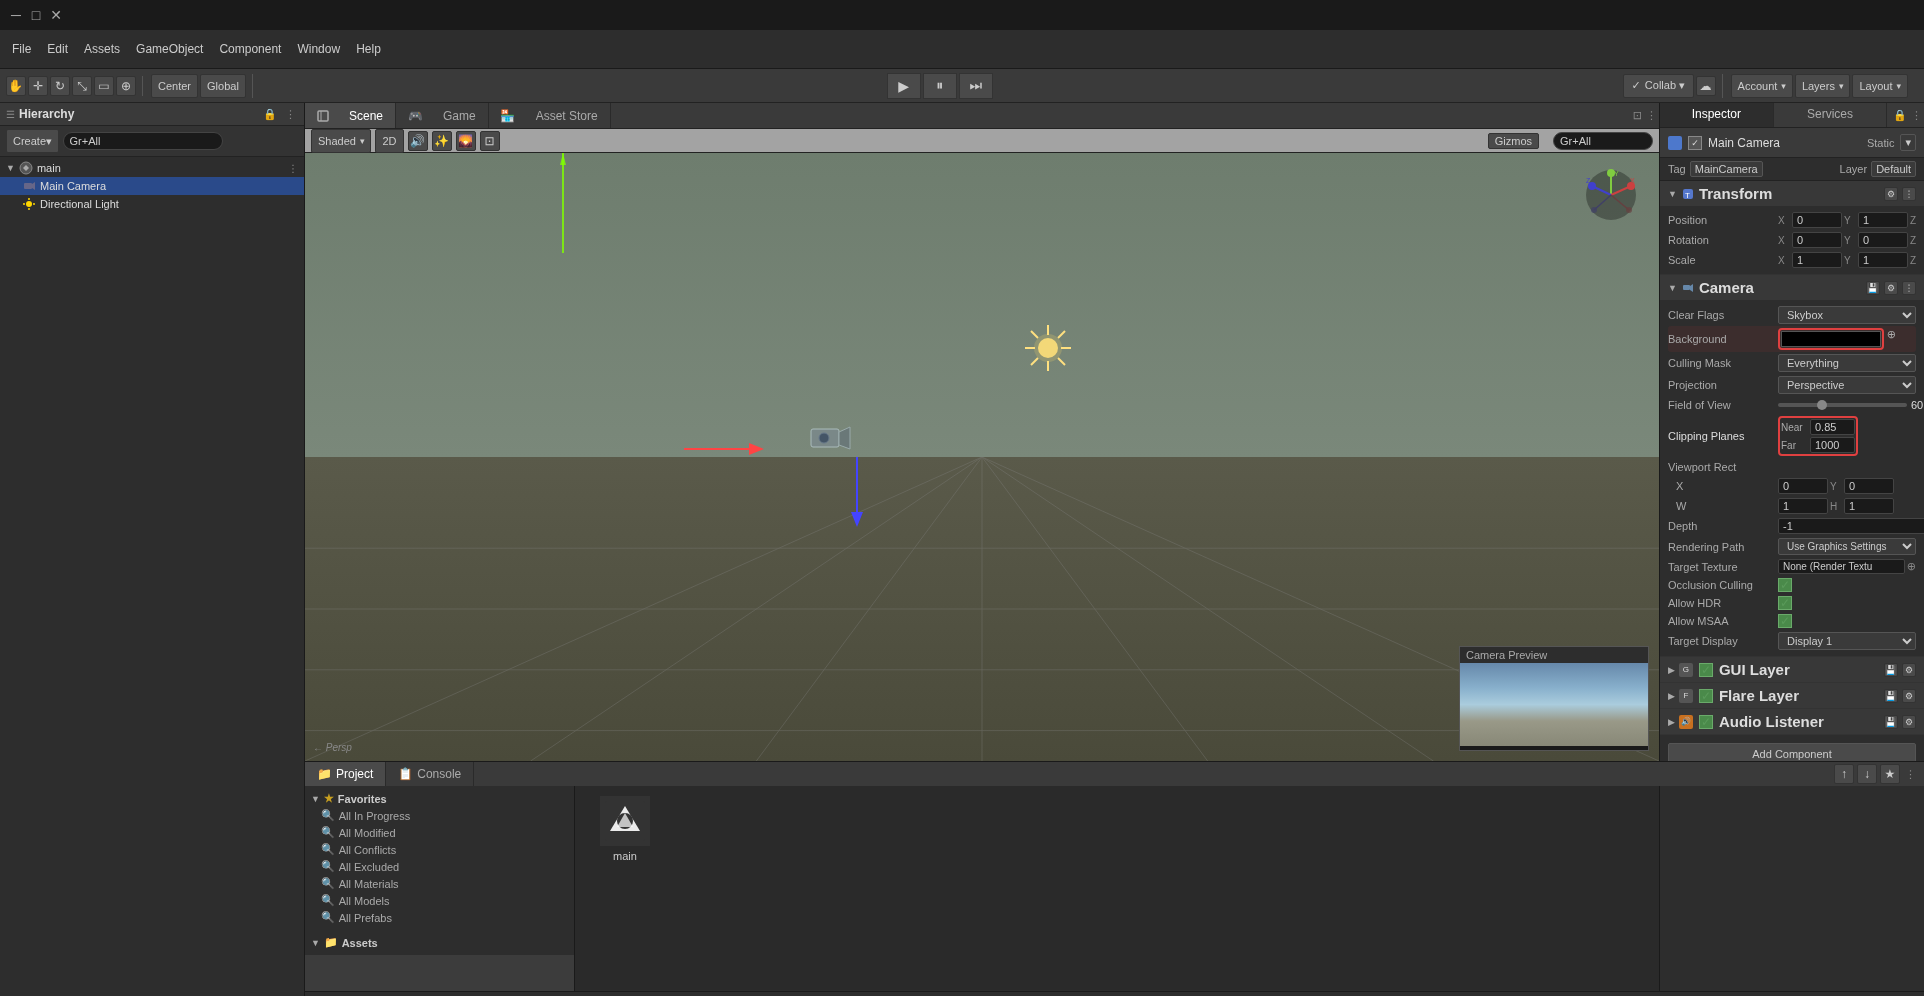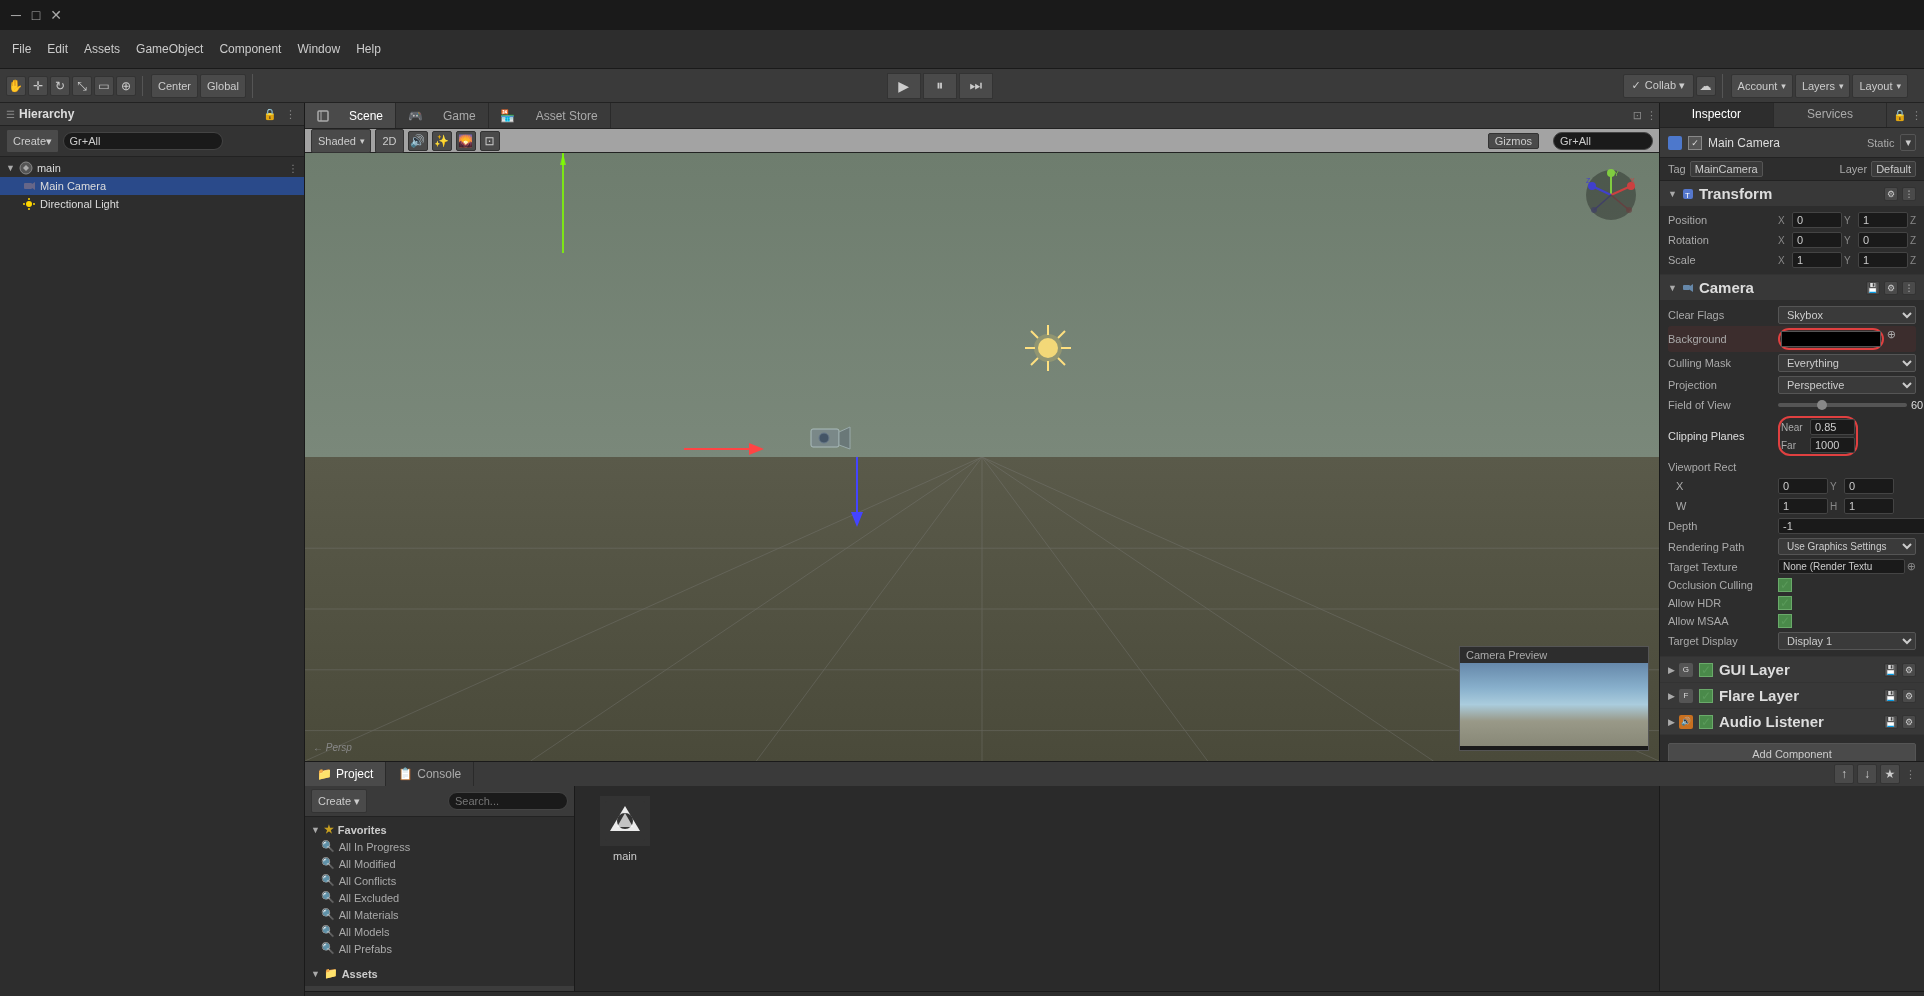--- a/index.html
+++ b/index.html
@@ -82,21 +82,21 @@
     .prop-dropdown { background: #3a3a3a; border: 1px solid #555; color: #ccc; padding: 1px 4px; font-size: 11px; flex: 1; border-radius: 2px; }
     .coord-label { font-size: 10px; color: #888; width: 12px; }
     .color-swatch { width: 100px; height: 16px; background: #000; border: 1px solid #555; cursor: pointer; }
     .slider-container { display: flex; align-items: center; gap: 4px; flex: 1; }
     .slider { flex: 1; height: 4px; -webkit-appearance: none; background: #555; border-radius: 2px; }
     .slider::-webkit-slider-thumb { -webkit-appearance: none; width: 10px; height: 10px; border-radius: 50%; background: #888; cursor: pointer; }
     .check-icon { color: #5a9a5a; font-size: 12px; }
 
     
     .highlighted-bg { background: rgba(200,50,50,0.1); border-radius: 3px; }
-    .red-outline { border: 2px solid #e04040; border-radius: 12px; padding: 1px; }
+    .red-outline { border: 2px solid #e04040; border-radius: 4px; padding: 1px; }
 
     
     .gizmos-btn { background: #4a4a4a; border: 1px solid #333; color: #ccc; padding: 1px 6px; border-radius: 2px; cursor: pointer; font-size: 11px; }
 
     
     .comp-icon { width: 14px; height: 14px; border-radius: 2px; flex-shrink: 0; display: flex; align-items: center; justify-content: center; font-size: 8px; }
     .comp-icon-gray { background: #555; }
     .comp-icon-orange { background: #c87020; }
 
     .add-component-btn { margin: 8px; background: #4a4a4a; border: 1px solid #555; color: #ccc; padding: 4px; text-align: center; cursor: pointer; border-radius: 2px; font-size: 11px; }
@@ -690,27 +690,20 @@
           <div class="tool-icon">↓</div>
           <div class="tool-icon">★</div>
           <button class="panel-header-btn">⋮</button>
         </div>
       </div>
 
       <div id="bottom-panels">
 
         <div id="bottom-left" style="display:flex;flex-direction:column;width:270px;border-right:1px solid #1a1a1a;">
 
-          <div style="padding:3px 6px;background:#3a3a3a;border-bottom:1px solid #222;display:flex;align-items:center;">
-            <div class="tool-btn">
-              <span>Create ▾</span>
-            </div>
-            <div style="flex:1;"></div>
-            <input type="text" class="search-box" style="width: 120px;" placeholder="Search...">
-          </div>
           <div id="favorites-panel">
 
             <div class="fav-header">
               <span class="triangle">▼</span>
               <span style="color:#c8a020;">★</span>
               <span>Favorites</span>
             </div>
             <div class="fav-item">
               <span style="color:#9aaa9a;">🔍</span>
               <span>All In Progress</span>

